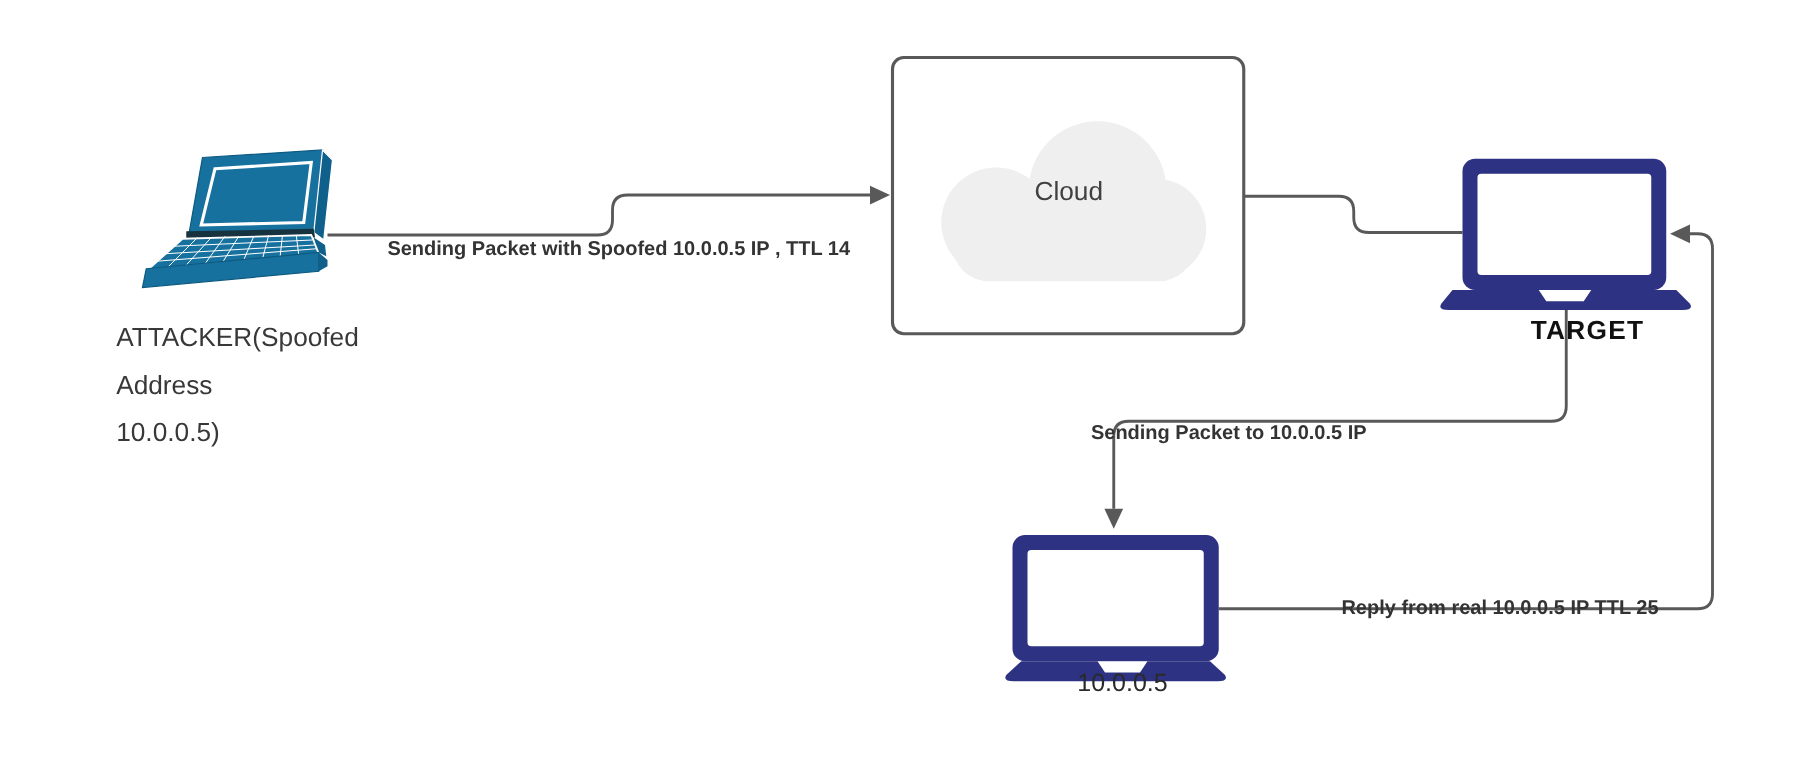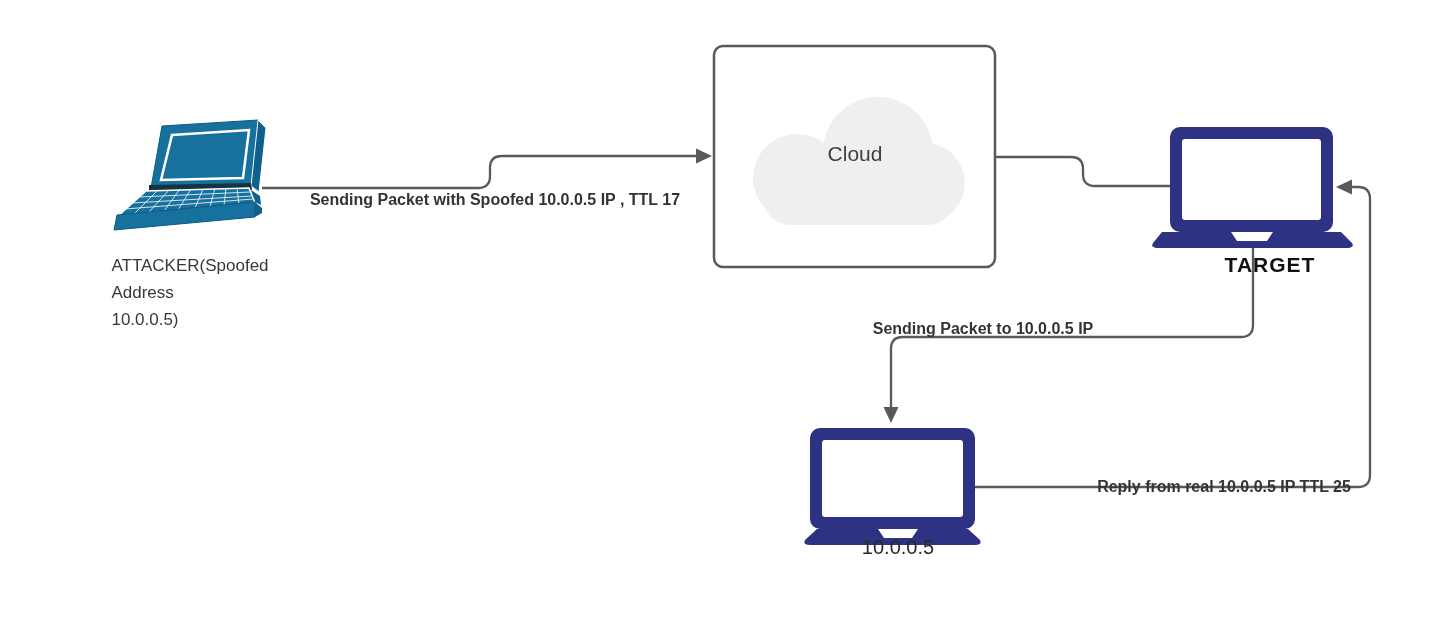--- a/index.html
+++ b/index.html
@@ -10,21 +10,21 @@
   }
   svg.diagram-layer { position:absolute; left:0; top:0; }
   .edge-path { fill:none; stroke:#595959; stroke-width:2.3; }
   .arrowhead { fill:#595959; stroke:none; }
   .cloud-box { fill:#ffffff; stroke:#595959; stroke-width:2.5; }
   .label { position:absolute; transform:translateX(-50%); text-align:left; }
   .edge-label {
     font-weight:bold; font-size:16px; line-height:19px;
     color:#333333; white-space:nowrap;
   }
-  .attacker-label { font-size:17px; line-height:27px; color:#383838; white-space:pre-line; }
+  .attacker-label { font-size:21px; line-height:38px; color:#383838; white-space:pre-line; }
   .cloud-label { font-size:21px; line-height:25px; color:#404040; }
   .target-label { font-size:21px; line-height:24px; font-weight:bold; color:#111111; letter-spacing:1px; }
   .host-label { font-size:20px; line-height:24px; color:#2a2a2a; }
 </style>
 </head>
 <body>
 
 <div id="canvas">
 
   <svg class="diagram-layer" width="1449" height="622" viewBox="0 0 1449 622">
@@ -95,19 +95,19 @@
   <div class="label attacker-label" style="left:190px; top:252px;">ATTACKER(Spoofed
 Address
 10.0.0.5)</div>
 
   <div class="label cloud-label" style="left:855px; top:141px;">Cloud</div>
 
   <div class="label target-label" style="left:1270px; top:253px;">TARGET</div>
 
   <div class="label host-label" style="left:898px; top:535px;">10.0.0.5</div>
 
-  <div class="label edge-label" style="left:495px; top:190px;">Sending Packet with Spoofed 10.0.0.5 IP , TTL 17</div>
+  <div class="label edge-label" style="left:495px; top:190px;">Sending Packet with Spoofed 10.0.0.5 IP , TTL 14</div>
 
-  <div class="label edge-label" style="left:983px; top:319px;">Sending Packet to 10.0.0.5 IP</div>
+  <div class="label edge-label" style="left:983px; top:337px;">Sending Packet to 10.0.0.5 IP</div>
 
-  <div class="label edge-label" style="left:1200px; top:477px;margin-left:24px;">Reply from real 10.0.0.5 IP TTL 25</div>
+  <div class="label edge-label" style="left:1200px; top:477px;">Reply from real 10.0.0.5 IP TTL 25</div>
 
 </div>
 
 </body></html>

